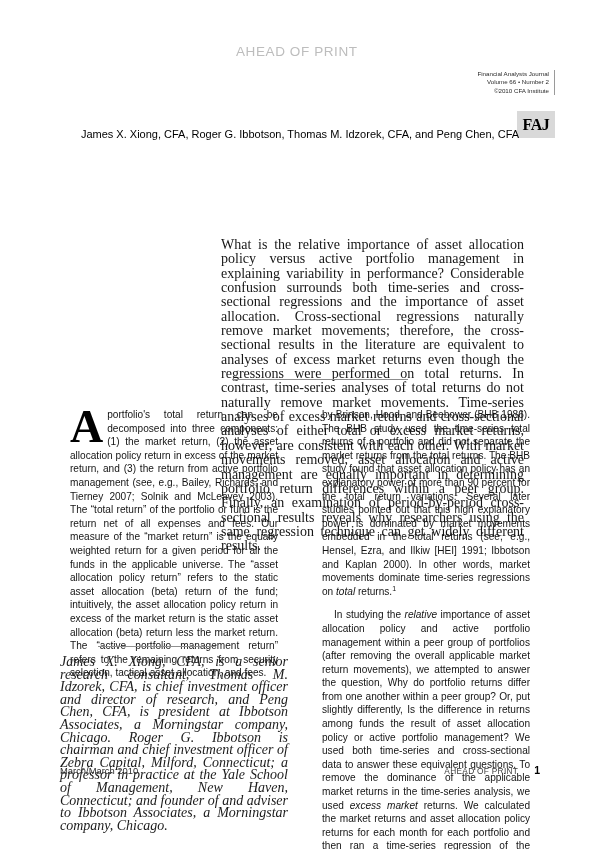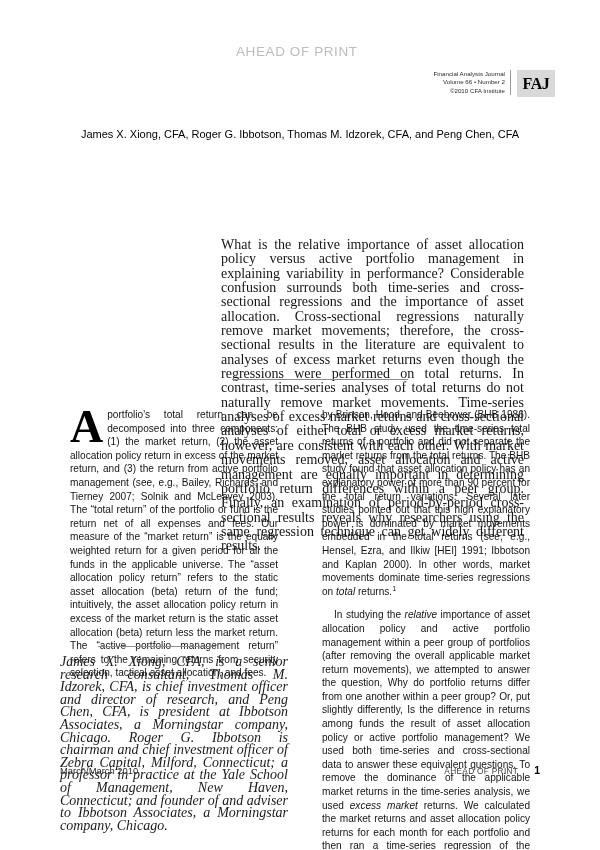--- a/index.html
+++ b/index.html
@@ -40,22 +40,23 @@
     font-size: 13.5px;
     letter-spacing: 0.6px;
     color: #bdbdbd;
     white-space: nowrap;
   }
   .masthead {
     position: absolute;
     right: 45px;
     top: 70px;
     display: flex;
-    align-items: flex-start;
-    gap: 0px;
+    align-items: flex-end;
+    gap: 16px;
+    flex-direction: column;
   }
   .masthead-text {
     text-align: right;
     font-family: "Liberation Sans", sans-serif;
     font-size: 6.2px;
     line-height: 8.4px;
     color: #2a2a2a;
     padding-right: 5px;
     border-right: 1px solid #9a9a9a;
     white-space: nowrap;

